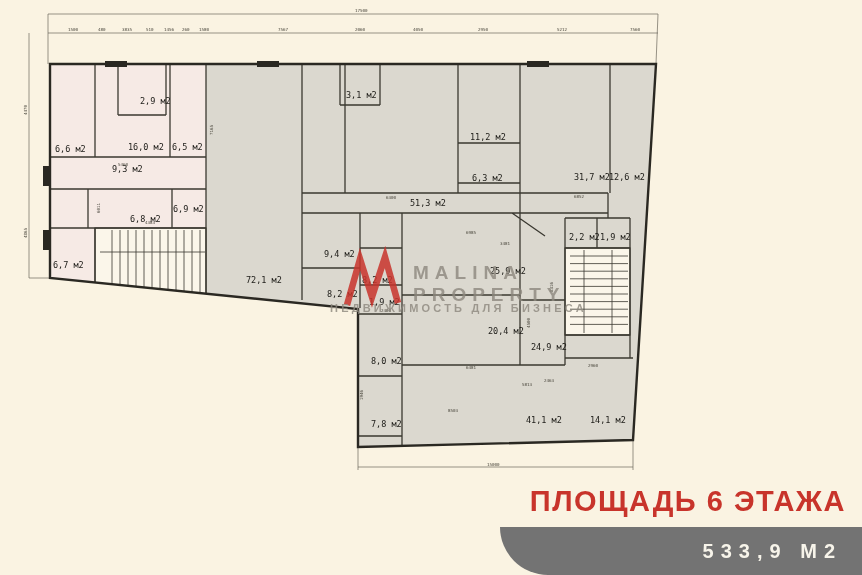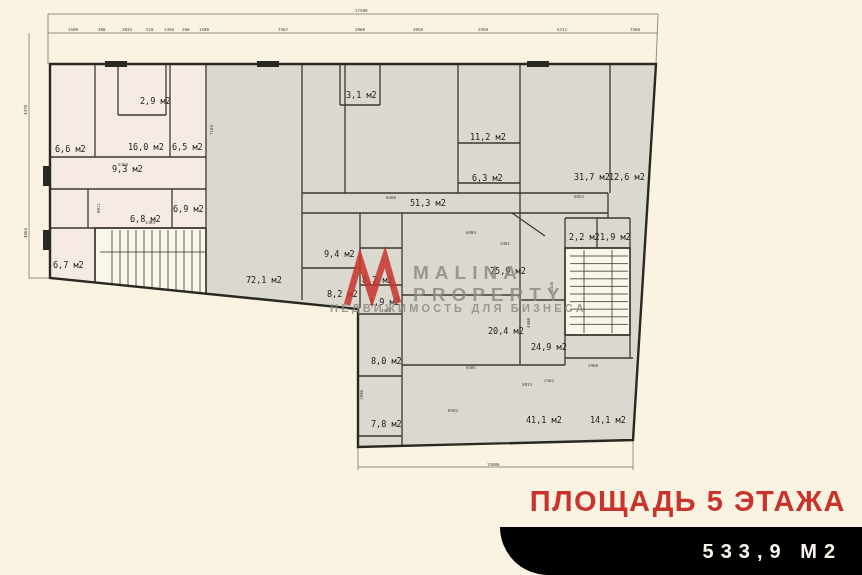--- a/index.html
+++ b/index.html
@@ -8,21 +8,21 @@
   svg text{user-select:none;}
   .room-label{font-family:"DejaVu Sans Mono","Liberation Mono",monospace;font-size:8.5px;fill:#1c1b17;}
   .dim{font-family:"DejaVu Sans Mono","Liberation Mono",monospace;font-size:4.2px;fill:#4a473d;}
   .wm-brand{font-family:"Liberation Sans",sans-serif;font-weight:bold;font-size:19px;
             letter-spacing:6px;fill:#8d887e;opacity:.8;}
   .wm-tag{font-family:"Liberation Sans",sans-serif;font-weight:bold;font-size:11px;
           letter-spacing:3.2px;fill:#8d887e;opacity:.8;}
   .footer-title{position:absolute;top:485px;right:16px;width:520px;text-align:right;
                 color:#C8342B;font-weight:bold;font-size:29px;letter-spacing:1.5px;
                 font-family:"Liberation Sans",sans-serif;}
-  .banner{position:absolute;right:0;bottom:0;width:362px;height:48px;background:#000000;
+  .banner{position:absolute;right:0;bottom:0;width:362px;height:48px;background:#737373;
           border-bottom-left-radius:50px;display:flex;align-items:center;justify-content:flex-end;}
   .banner span{color:#f7f4ea;font-weight:bold;font-size:20px;letter-spacing:7px;
                padding-right:20px;font-family:"Liberation Sans",sans-serif;}
 </style>
 </head>
 <body>
 
 <div class="canvas">
 
   <svg width="862" height="575" viewBox="0 0 862 575">
@@ -180,17 +180,17 @@
 
     <g>
       <path d="M347,305 L360,259 L372,297 L385,257 L398,303" fill="none" stroke="#C8342B" stroke-width="6.5" opacity="0.85"></path>
       <text x="413" y="279" class="wm-brand">MALINA</text>
       <text x="413" y="301" class="wm-brand">PROPERTY</text>
       <text x="330" y="312" class="wm-tag">НЕДВИЖИМОСТЬ ДЛЯ БИЗНЕСА</text>
     </g>
   </svg>
 
   
-  <div class="footer-title">ПЛОЩАДЬ 5 ЭТАЖА</div>
+  <div class="footer-title">ПЛОЩАДЬ 6 ЭТАЖА</div>
   <div class="banner">
     <span>533,9 М2</span>
   </div>
 </div>
 
 </body></html>

